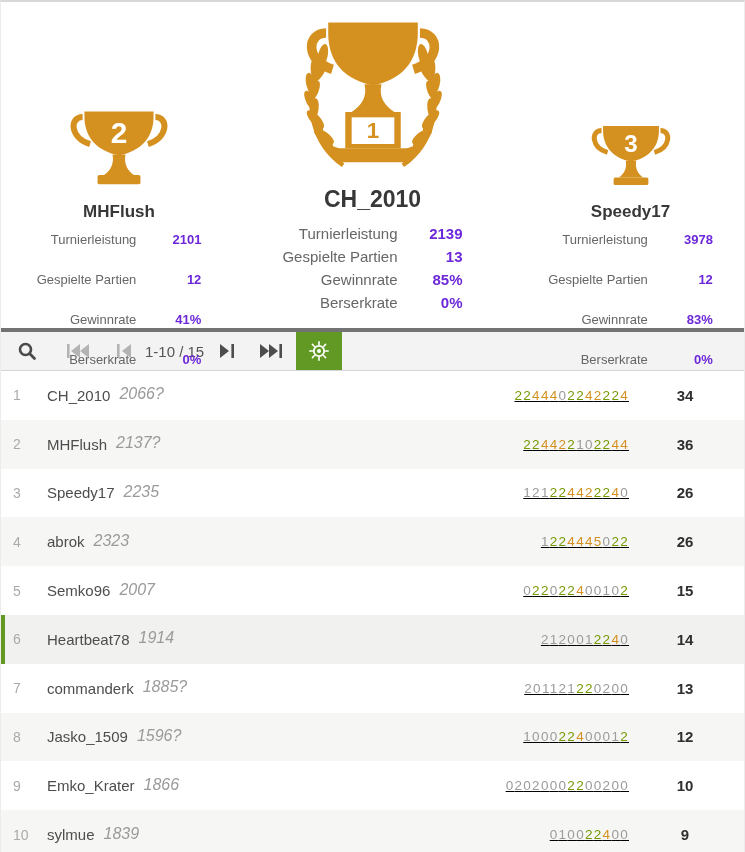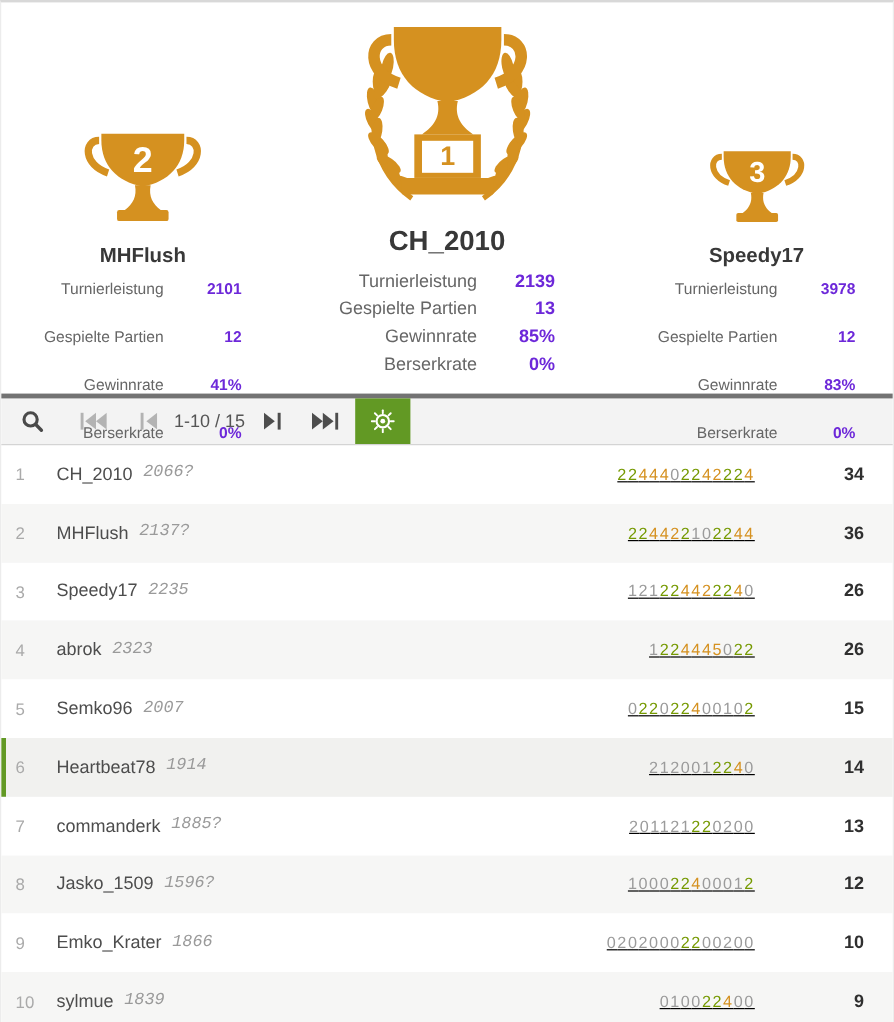--- a/index.html
+++ b/index.html
@@ -39,26 +39,26 @@
   .btn-locate { margin-left:14px; width:46px; height:38px; background:#629924;
                 display:flex; align-items:center; justify-content:center; border:none; cursor:pointer; }
 
   
   .standings { }
   .row { height:48.8px; display:flex; align-items:center; padding:0 24px 0 12px; box-sizing:border-box; cursor:pointer; }
   .row:nth-child(even) { background:#f6f6f5; }
   .row.me { box-shadow:inset 4px 0 0 #629924; background:#f1f1ef; }
   .rank { width:26px; font-size:14px; color:#aaa; flex:0 0 auto; }
   .pname { font-size:15px; color:#4d4d4d; margin-left:8px; }
-  .prating { font-style:italic; font-size:14px; color:#9a9a9a; margin-left:9px; position:relative; top:-1px;font-family:Liberation Mono, monospace; }
+  .prating { font-style:italic; font-size:16px; color:#9a9a9a; margin-left:9px; position:relative; top:-1px; }
   .scores { margin-left:auto; margin-right:21px; font-size:13.5px; letter-spacing:1.3px; white-space:nowrap;text-decoration:underline; }
   .scores .sw { color:#759900; }
   .scores .sd { color:#d59120; }
   .scores .sn { color:#9b9b9b; }
-  .total { width:70px; text-align:right; font-weight:bold; font-size:15px; color:#2f2f2f; flex:0 0 auto; }
+  .total { width:70px; text-align:center; font-weight:bold; font-size:15px; color:#2f2f2f; flex:0 0 auto; }
 </style>
 </head>
 <body>
 
 <div class="app">
 
   <div class="podium">
 
     <div class="pod pod-1">
       <svg width="232" height="160" viewBox="0 0 200 150">

